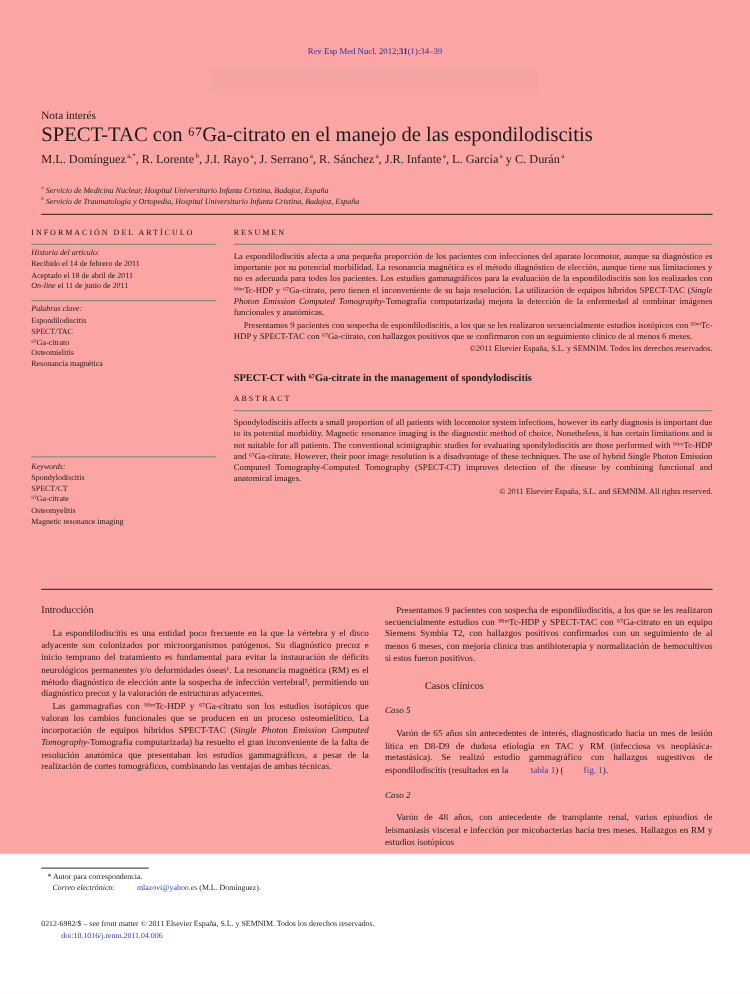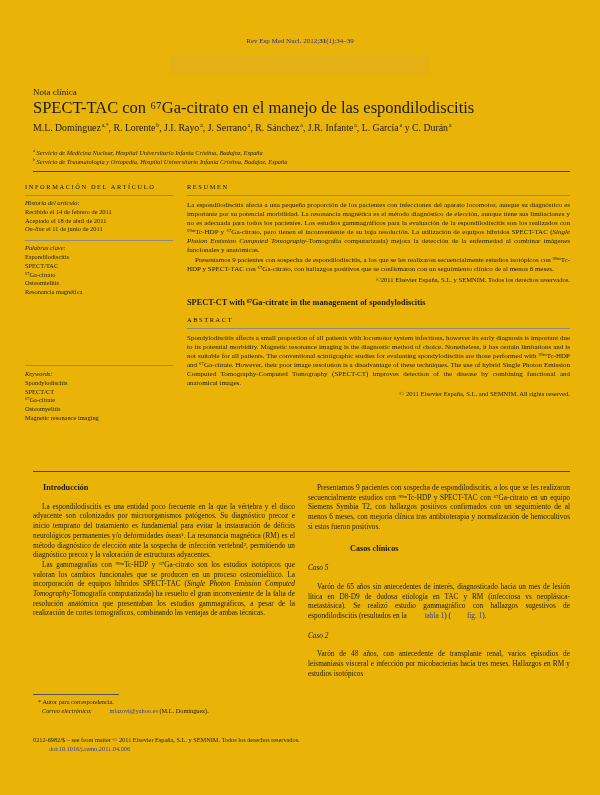--- a/index.html
+++ b/index.html
@@ -1,17 +1,17 @@
 <!DOCTYPE html>
 <html lang="es"><head>
 <meta charset="utf-8">
 <style>
   *{box-sizing:border-box;margin:0;padding:0;}
   html,body{width:600px;height:795px;background:#ffffff;}
-  .page{position:relative;width:600px;height:795px;background:#eab308;color:#1b1b1b;
+  .page{position:relative;width:600px;height:683px;background:#fca5a5;color:#1b1b1b;
         font-family:"Liberation Serif","DejaVu Serif","DejaVu Sans",serif;}
   sup{font-size:62%;line-height:0;vertical-align:super;}
   .link{color:#3142a0;padding-left:16px;}
   em{font-style:italic;}
 
   .jref{position:absolute;top:37px;left:0;right:0;text-align:center;font-size:7px;color:#2b2d8f;}
   .masthead{position:absolute;top:55px;left:50%;transform:translateX(-50%);width:260px;height:20px;
             background:linear-gradient(180deg,rgba(165,155,145,.12),rgba(165,155,145,.05));border-radius:2px;}
   .kicker{position:absolute;top:87px;left:33px;font-size:9px;}
   .title{position:absolute;top:98px;left:33px;right:30px;font-size:16.5px;font-weight:normal;}
@@ -34,40 +34,40 @@
   .kw{margin-top:68px;border-top:1px solid #8a8a8a;padding-top:4px;}
   .just{font-size:7px;line-height:9.1px;text-align:justify;}
   .first{margin-top:5px;}
   .cont{text-indent:8px;}
   .copy{font-size:6.6px;text-align:right;margin-top:2px;}
   .en-title{font-size:8.3px;font-weight:bold;margin-top:15px;}
   .abs-head{margin-top:9px;}
 
   .bodycols{position:absolute;top:483px;left:33px;right:30px;display:flex;gap:13px;}
   .col{flex:1;min-width:0;font-size:7.3px;line-height:9.7px;text-align:justify;}
-  .col h2{font-size:8.2px;font-weight:bold;margin:0 10px 9px;text-align:left;}
+  .col h2{font-size:8.2px;font-weight:normal;margin:0 0 9px;text-align:left;}
   .col h2.casos{margin-top:12px;padding-left:32px;}
   .col h3{font-size:7.3px;font-style:italic;font-weight:normal;margin:10px 0 9px;text-align:left;}
   .col p{text-indent:9px;}
 
   .footnote{position:absolute;left:33px;top:694px;width:262px;font-size:6.3px;line-height:8.8px;}
   .frule{width:86px;border-top:1px solid #555;margin-bottom:3px;}
   .fn1{padding-left:5px;}
   .fn2{padding-left:9px;}
   .pfooter{position:absolute;left:33px;right:30px;top:735px;font-size:6.3px;line-height:9px;color:#222;}
 </style>
 </head>
 <body>
 
 <div class="page">
 
   <div class="jref"><span>Rev Esp Med Nucl. 2012;</span><strong>31</strong><span>(1):34–39</span></div>
   <div class="masthead"></div>
 
-  <div class="kicker">Nota clínica</div>
+  <div class="kicker">Nota interés</div>
   <div class="title">SPECT-TAC con ⁶⁷Ga-citrato en el manejo de las espondilodiscitis</div>
   <div class="authors"><span>M.L. Domínguez</span><sup>a,*</sup>, <span>R. Lorente</span><sup>b</sup>, <span>J.I. Rayo</span><sup>a</sup>, <span>J. Serrano</span><sup>a</sup>, <span>R. Sánchez</span><sup>a</sup>, <span>J.R. Infante</span><sup>a</sup>, <span>L. García</span><sup>a</sup> y <span>C. Durán</span><sup>a</sup></div>
 
   <div class="affils">
     <div><sup>a</sup> <span>Servicio de Medicina Nuclear, Hospital Universitario Infanta Cristina, Badajoz, España</span></div>
     <div><sup>b</sup> <span>Servicio de Traumatología y Ortopedia, Hospital Universitario Infanta Cristina, Badajoz, España</span></div>
   </div>
 
   <div class="rule1"></div>
 

